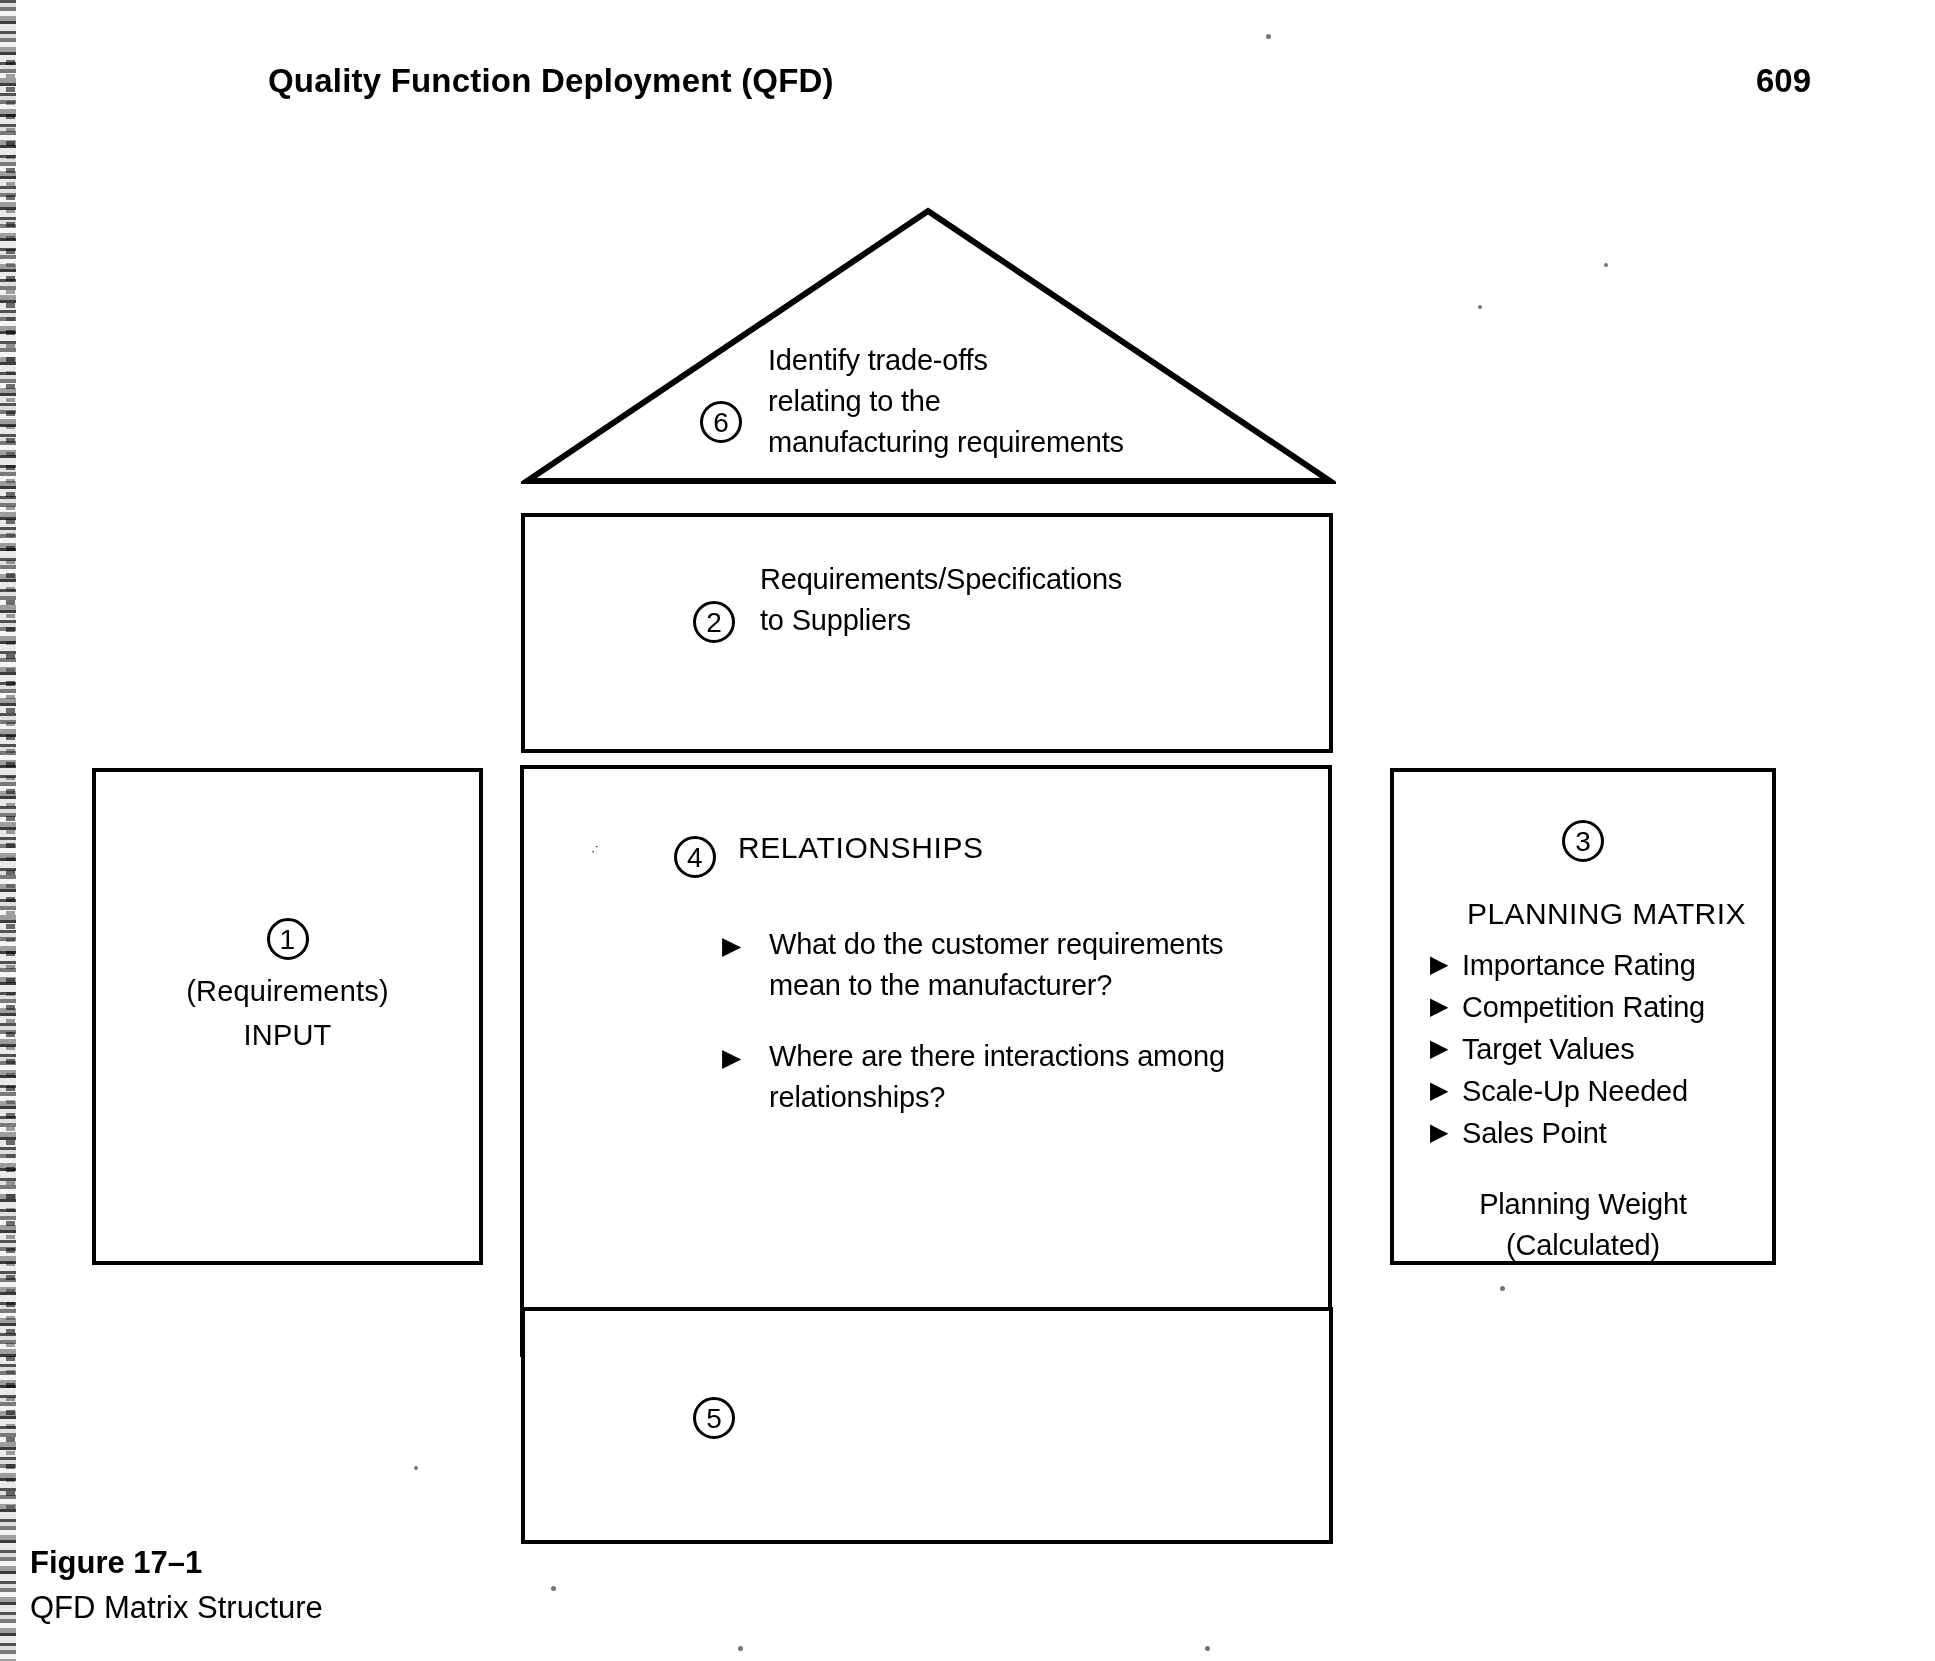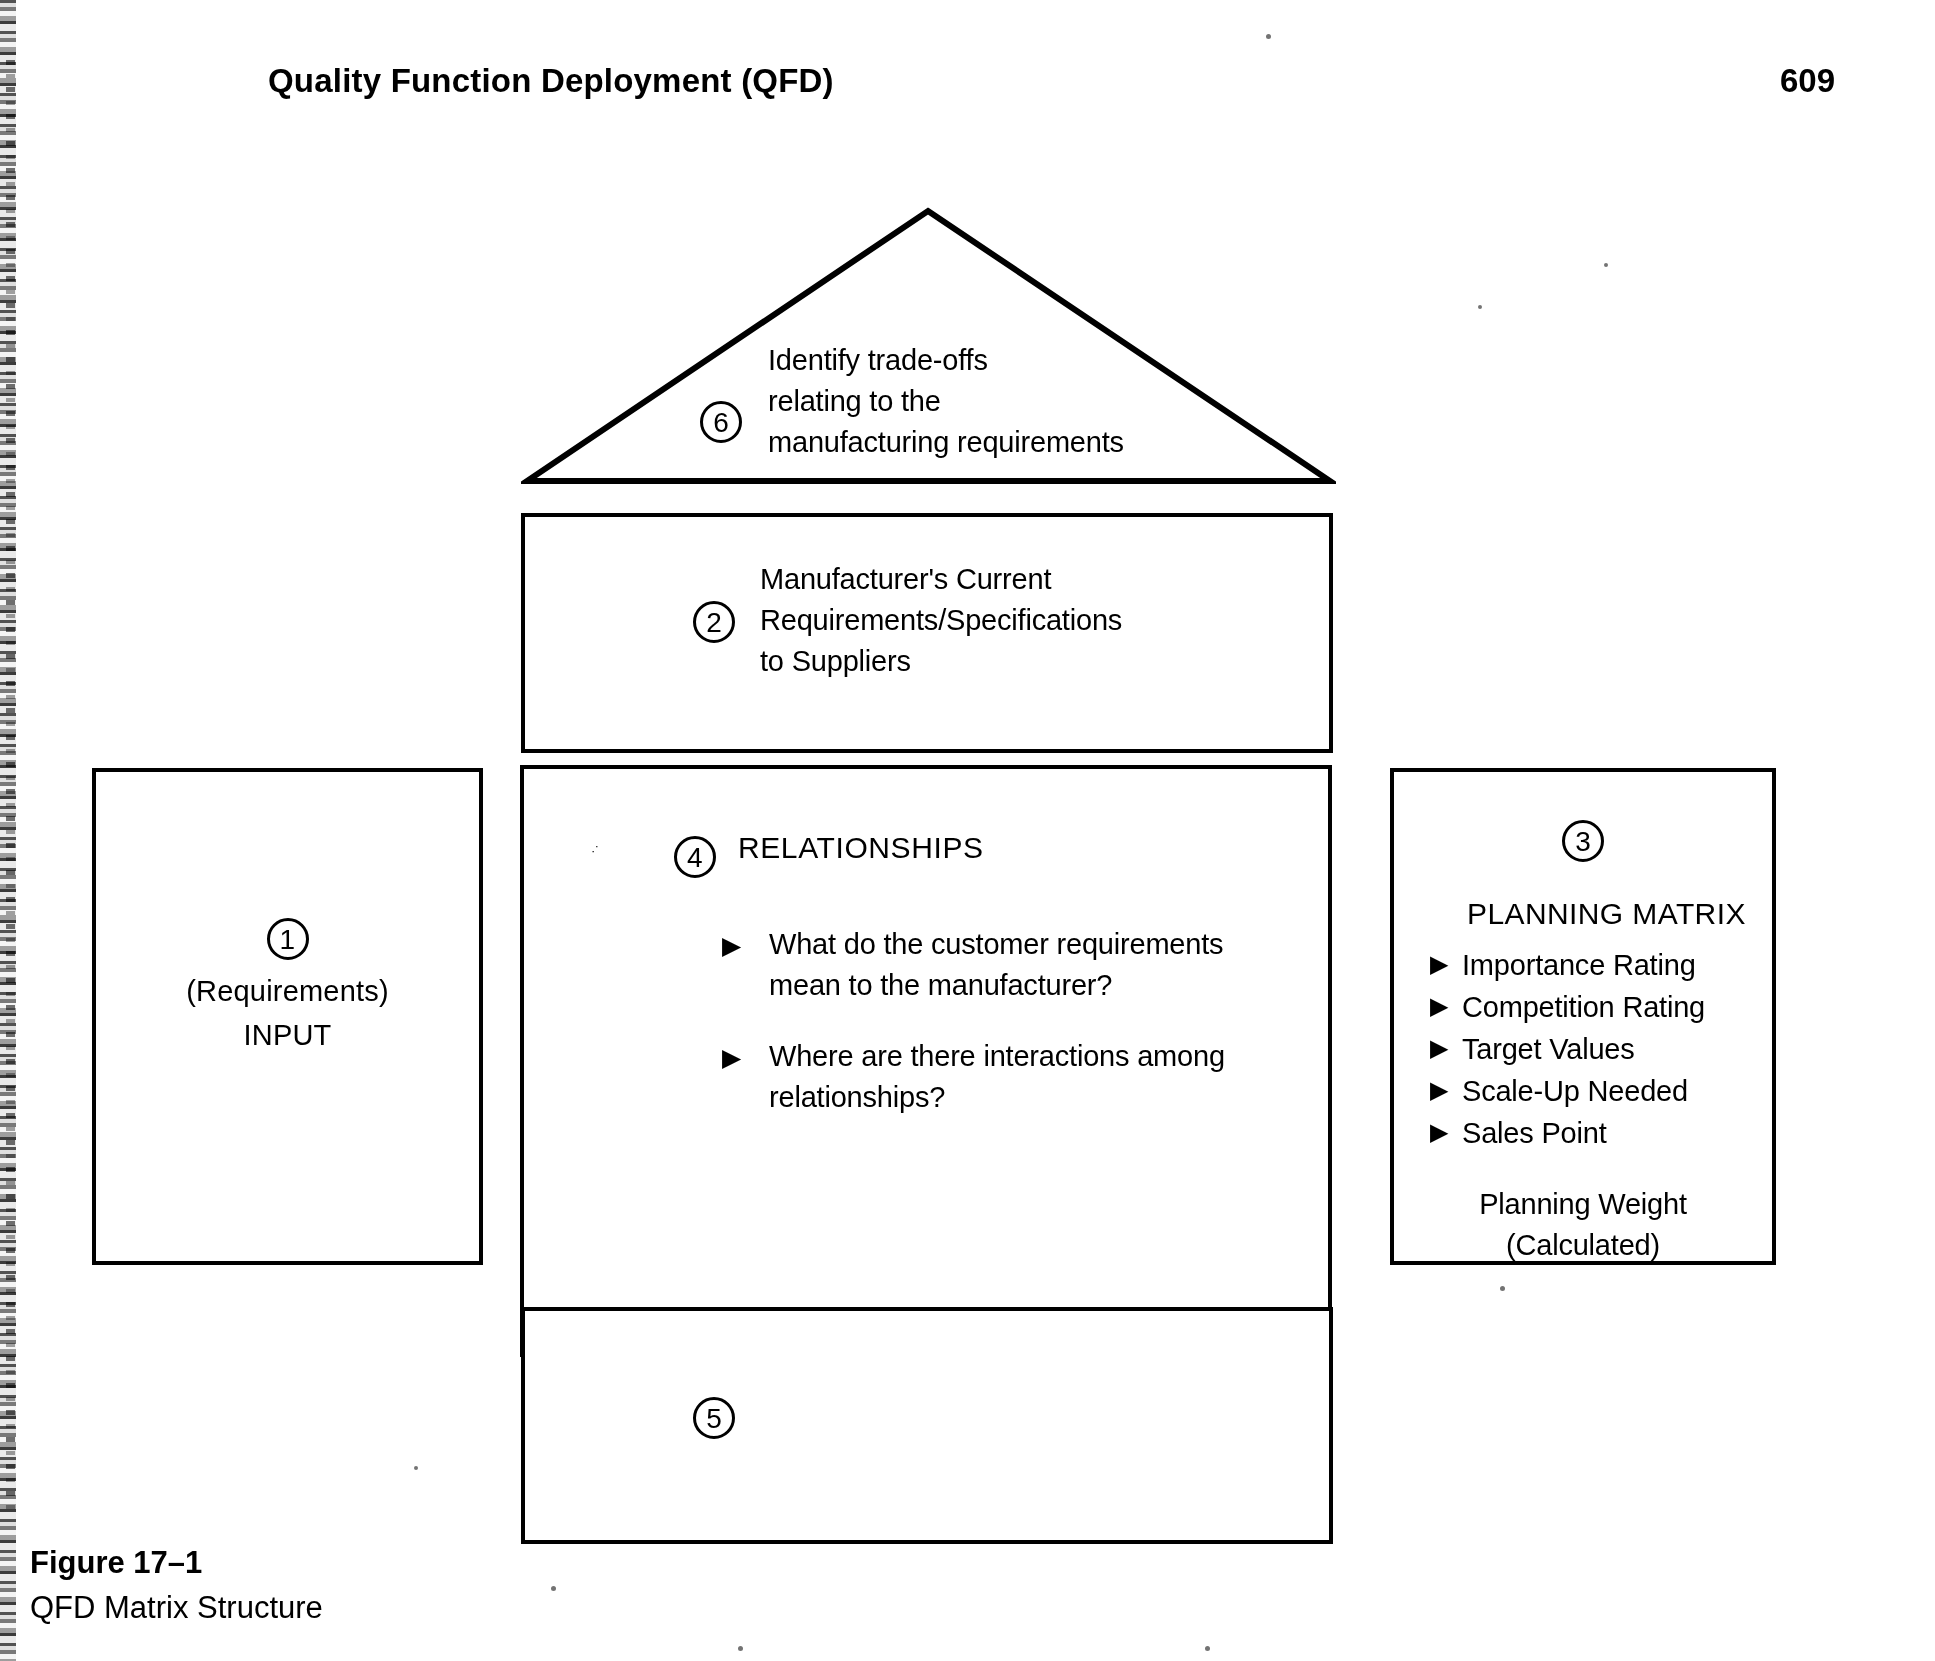--- a/index.html
+++ b/index.html
@@ -53,21 +53,21 @@
   .run-head {
     position: absolute;
     left: 268px;
     top: 62px;
     font-size: 33px;
     font-weight: bold;
     letter-spacing: 0.2px;
   }
   .page-num {
     position: absolute;
-    right: 100px;
+    right: 124px;
     top: 62px;
     font-size: 33px;
     font-weight: bold;
     text-align: right;
   }
 
   
   .roof {
     position: absolute;
     left: 521px;
@@ -237,21 +237,20 @@
     <div>Identify trade-offs</div>
     <div>relating to the</div>
     <div>manufacturing requirements</div>
   </div>
 
   <div class="box" id="box2">
     <div class="b-num">
       <span class="circ">2</span>
     </div>
     <div class="b-text">
-      <div>Manufacturer's Current</div>
       <div>Requirements/Specifications</div>
       <div>to Suppliers</div>
     </div>
   </div>
 
   <div class="box" id="box1">
     <div class="b-inner">
       <div class="b-num-wrap">
         <span class="circ">1</span>
       </div>

